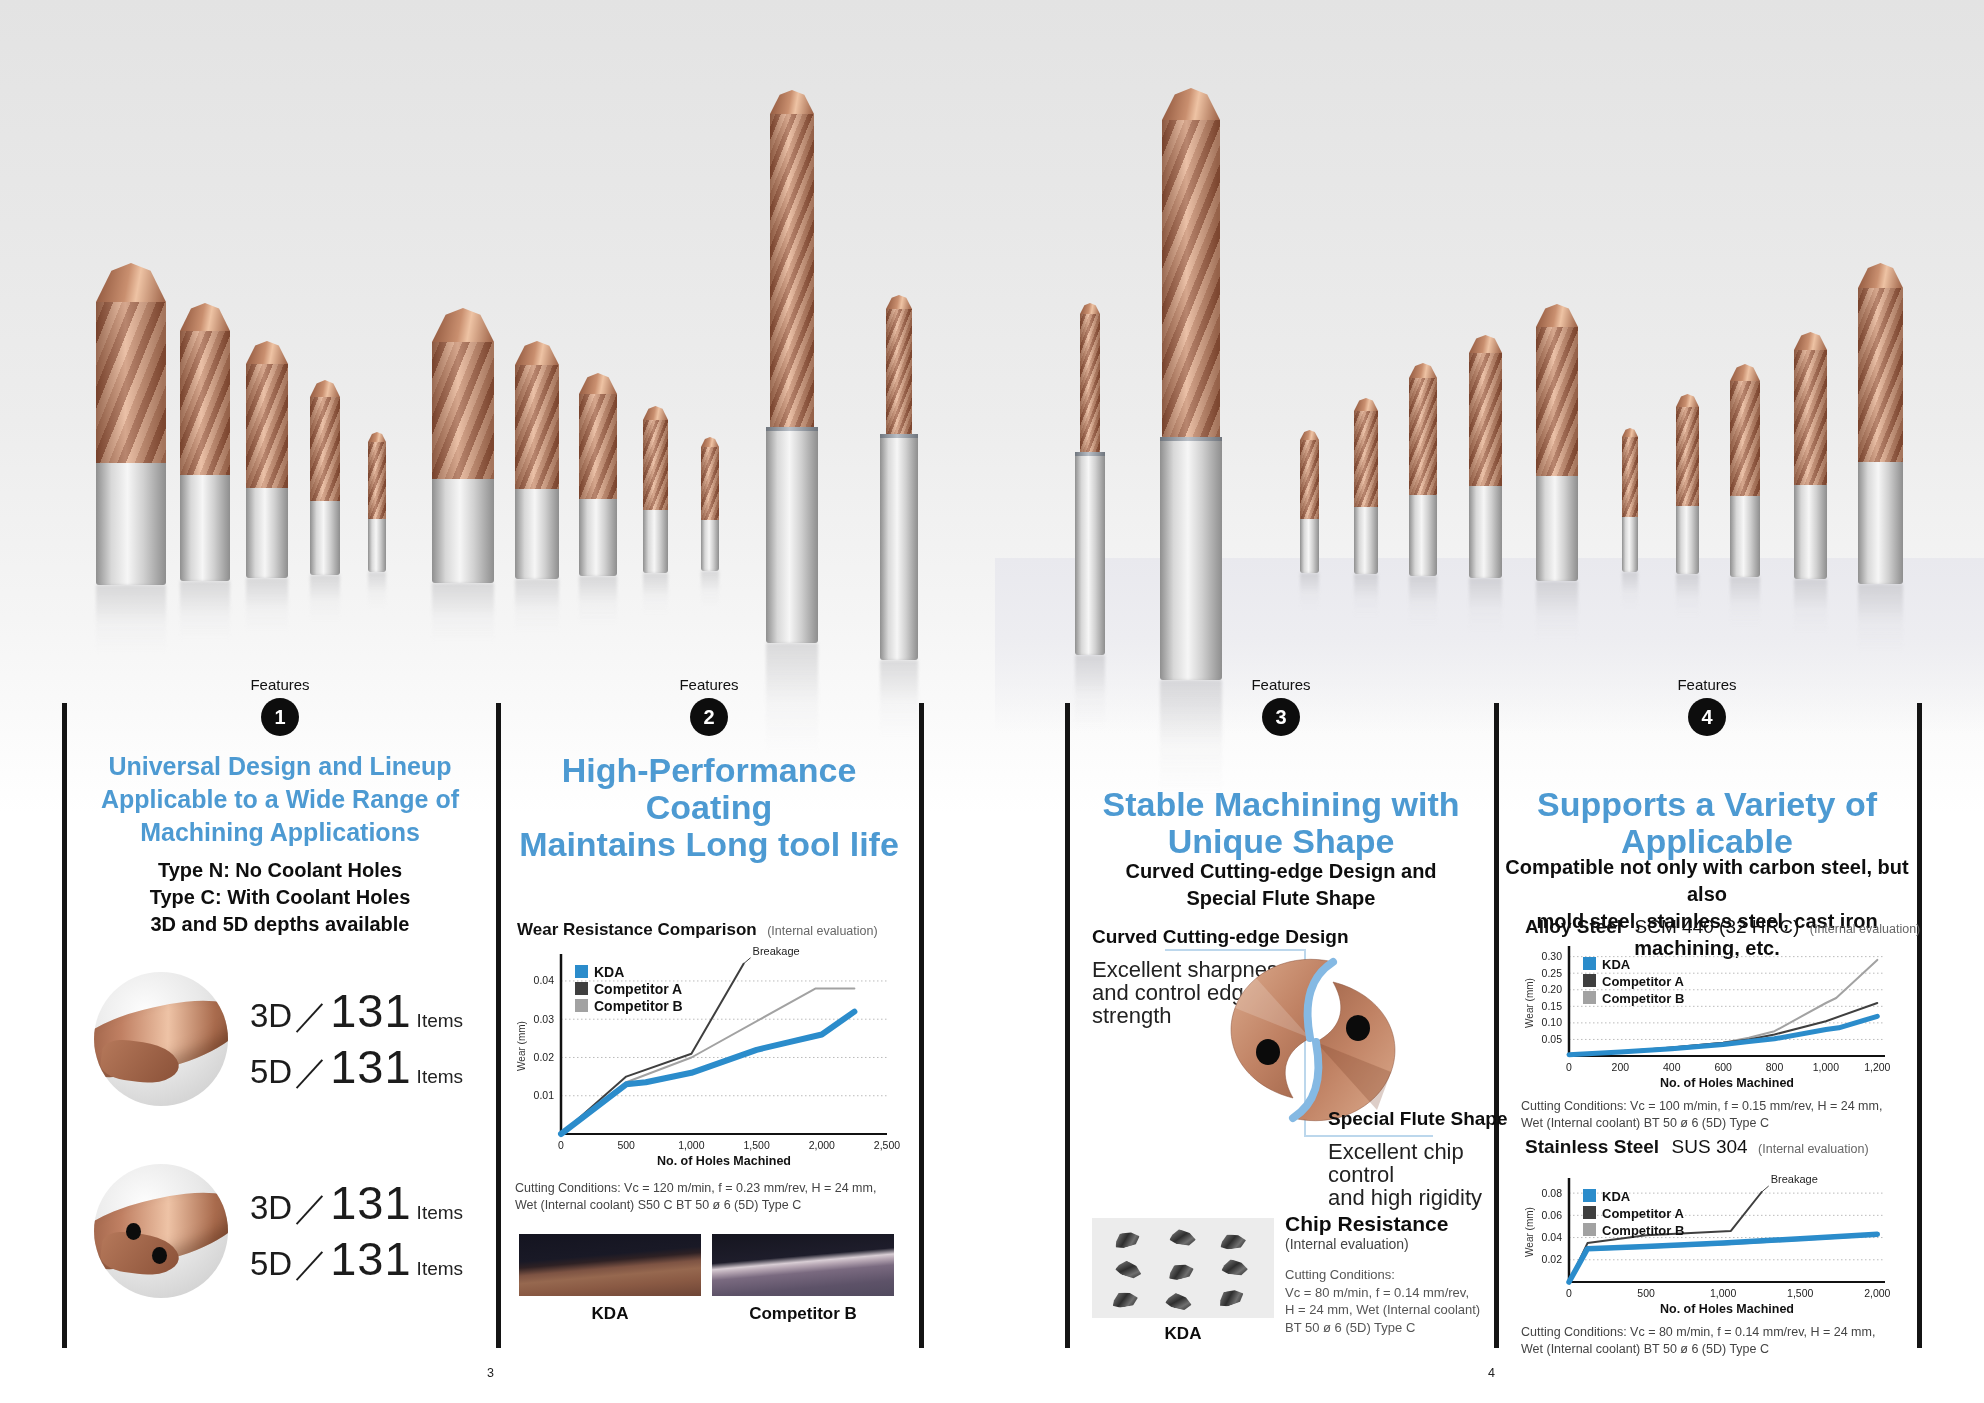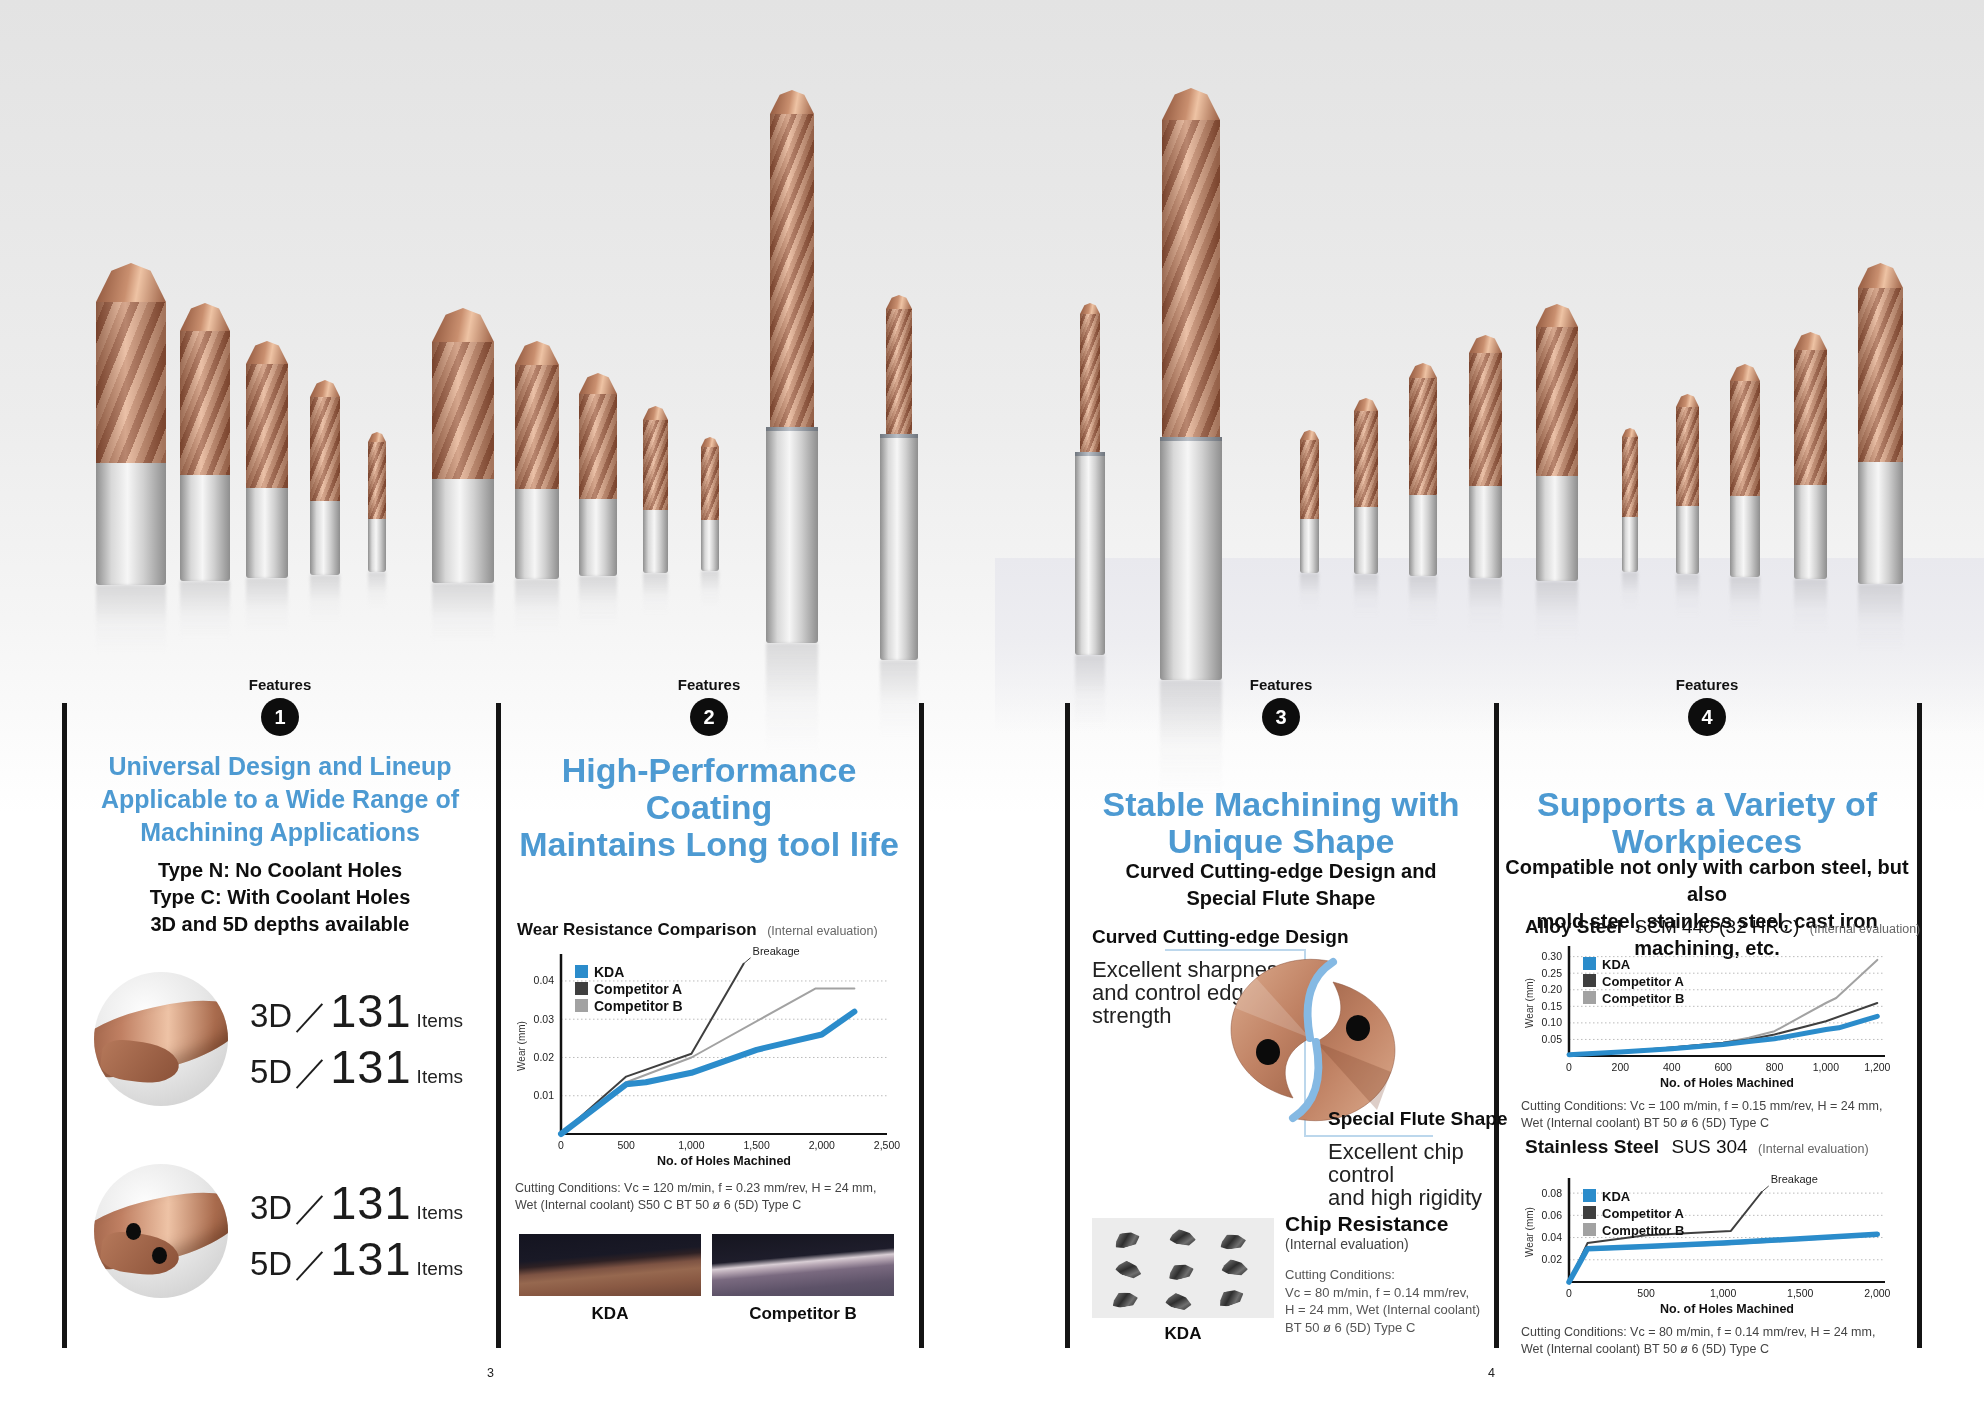--- a/index.html
+++ b/index.html
@@ -18,21 +18,21 @@
     background:linear-gradient(90deg,rgba(80,35,18,.5),rgba(255,232,218,.28) 42%,rgba(80,35,18,.42) 96%);}
   .drill .shank{flex:none;border-radius:0 0 3px 3px;
     background:linear-gradient(90deg,#8f8f8f,#d8d8d8 22%,#f6f6f6 45%,#d0d0d0 68%,#8e8e8e);}
   .drill .ring{flex:none;background:linear-gradient(90deg,#6f757d,#b9bfc7 45%,#6f757d);}
   .refl{position:absolute;z-index:1;filter:blur(1.5px);opacity:.55;
     background:linear-gradient(180deg,rgba(130,130,135,.45),rgba(190,190,195,.15) 55%,rgba(255,255,255,0));}
   
   .vbar{position:absolute;top:703px;width:5px;height:645px;background:#141414;z-index:2;}
   .feat{position:absolute;top:672px;z-index:3;}
   .feat-head{position:absolute;left:0;right:0;top:4px;text-align:center;}
-  .feat-label{font-size:15px;font-weight:bold;color:#111;}
+  .feat-label{font-size:15px;font-weight:normal;color:#111;}
   .feat-circle{width:38px;height:38px;border-radius:50%;background:#0d0d0d;color:#fff;
     font-size:20px;font-weight:bold;line-height:38px;text-align:center;margin:5px auto 0;}
   .feat-title{position:absolute;left:0;right:0;text-align:center;color:#4d9ad2;font-weight:bold;}
   .feat-sub{position:absolute;left:0;right:0;text-align:center;font-weight:bold;color:#0e0e0e;}
   .t25 .line{font-size:25px;line-height:33px;}
   .t27 .line{font-size:34px;line-height:37px;}
   .s20 .line{font-size:20px;line-height:27px;}
   
   .lineup{position:absolute;display:flex;align-items:center;}
   .tipcircle{width:134px;height:134px;border-radius:50%;flex:none;position:relative;overflow:hidden;
@@ -469,21 +469,21 @@
       </div>
     </div>
   </section>
 
   <section class="feat" style="left:1499px;width:416px;height:690px">
     <div class="feat-head">
       <div class="feat-label">Features</div>
       <div class="feat-circle">4</div>
     </div>
     <div class="feat-title t27" style="top:114px">
-      <div class="line">Supports a Variety of Workpieces</div>
+      <div class="line">Supports a Variety of Applicable</div>
     </div>
     <div class="feat-sub s20" style="top:182px">
       <div class="line">Compatible not only with carbon steel, but also</div>
       <div class="line">mold steel, stainless steel, cast iron machining, etc.</div>
     </div>
     <div class="chart-head" style="left:26px;top:244px">
       <span class="cm">Alloy Steel</span>
       <span class="cs">SCM 440 (32 HRC)</span>
       <span class="cn">(Internal evaluation)</span>
     </div>

